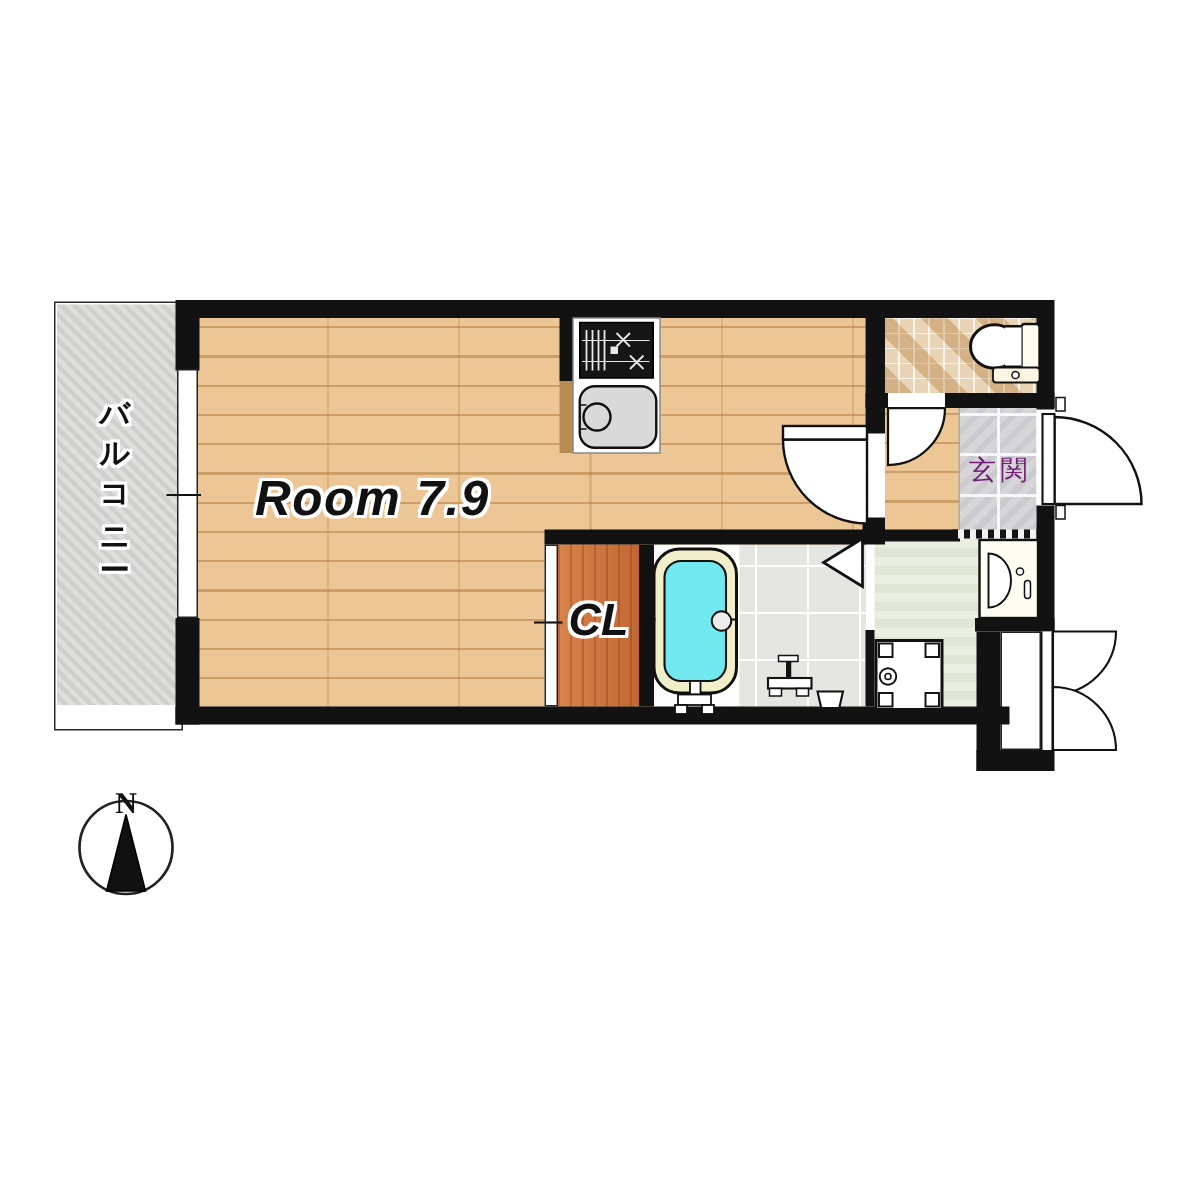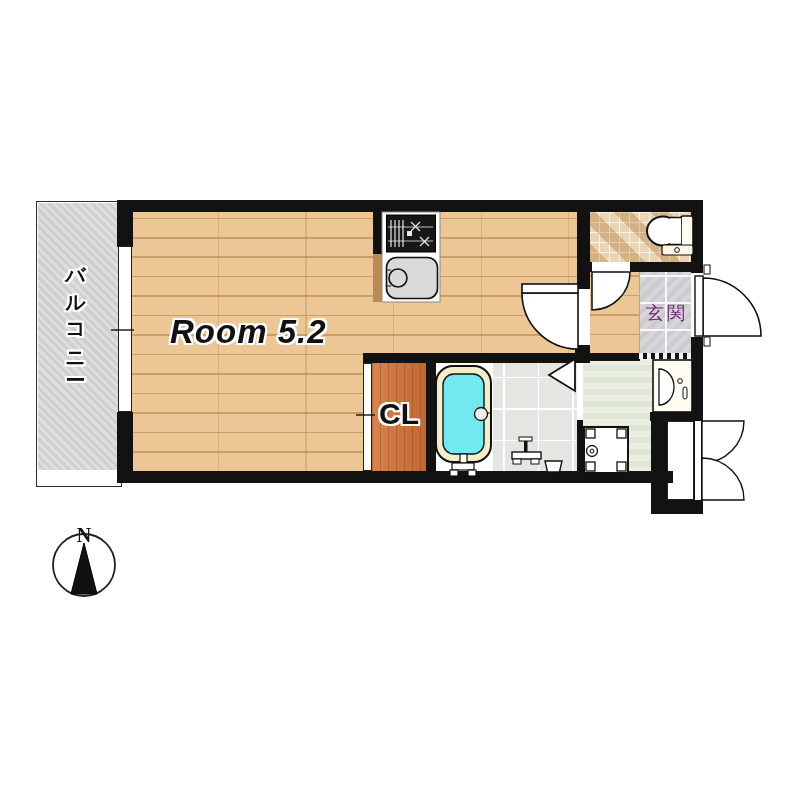--- a/index.html
+++ b/index.html
@@ -32,21 +32,21 @@
   .bath-floor{background-color:#e5e5e1;
     background-image:
       repeating-linear-gradient(0deg, transparent 0 30px, rgba(255,255,255,.95) 30px 31.5px),
       repeating-linear-gradient(90deg, transparent 0 33px, rgba(255,255,255,.95) 33px 34.5px);}
   .dash-step{background:repeating-linear-gradient(90deg,#141414 0 4px,#f2f2f2 4px 8px);}
   .white-box{background:#fff;border:1.2px solid #222;box-sizing:border-box;}
   .halo{color:#111;
     text-shadow:-2px -2px 0 #fff,2px -2px 0 #fff,-2px 2px 0 #fff,2px 2px 0 #fff,
                 0 -2px 0 #fff,0 2px 0 #fff,-2px 0 0 #fff,2px 0 0 #fff;}
   .room-label{font-size:33px;font-style:italic;font-weight:bold;letter-spacing:1px;white-space:nowrap;}
-  .cl-label{font-size:30px;font-weight:bold;}
+  .cl-label{font-size:30px;font-weight:bold;font-style:italic;}
   .genkan-label{font-size:18px;color:#701a75;letter-spacing:3px;font-weight:500;white-space:nowrap;}
   .balcony-label{writing-mode:vertical-rl;text-orientation:mixed;font-size:20px;font-weight:600;
     letter-spacing:6px;white-space:nowrap;}
   svg{position:absolute;left:0;top:0;}
 </style>
 </head>
 <body>
 
 <div id="stage">
 
@@ -183,17 +183,17 @@
     <path d="M111,330 L134,330" stroke="#111" stroke-width="1.4"></path>
     <path d="M356,415 L375,415" stroke="#111" stroke-width="1.4"></path>
 
     <g>
       <circle cx="84" cy="565" r="31" fill="#ffffff" stroke="#222" stroke-width="1.8"></circle>
       <polygon points="84,543 71,594 97,594" fill="#111" stroke="#000" stroke-width="1"></polygon>
       <text x="84" y="542" text-anchor="middle" font-family="Liberation Serif, DejaVu Serif, serif" font-size="20" font-weight="bold" fill="#111">N</text>
     </g>
   </svg>
 
-  <div class="abs halo room-label" style="left:170px;top:313px;">Room 5.2</div>
+  <div class="abs halo room-label" style="left:170px;top:313px;">Room 7.9</div>
   <div class="abs halo cl-label" style="left:372px;top:397px;width:54px;text-align:center;">CL</div>
   <div class="abs genkan-label" style="left:646px;top:301px;">玄関</div>
 
 </div>
 
 </body></html>

